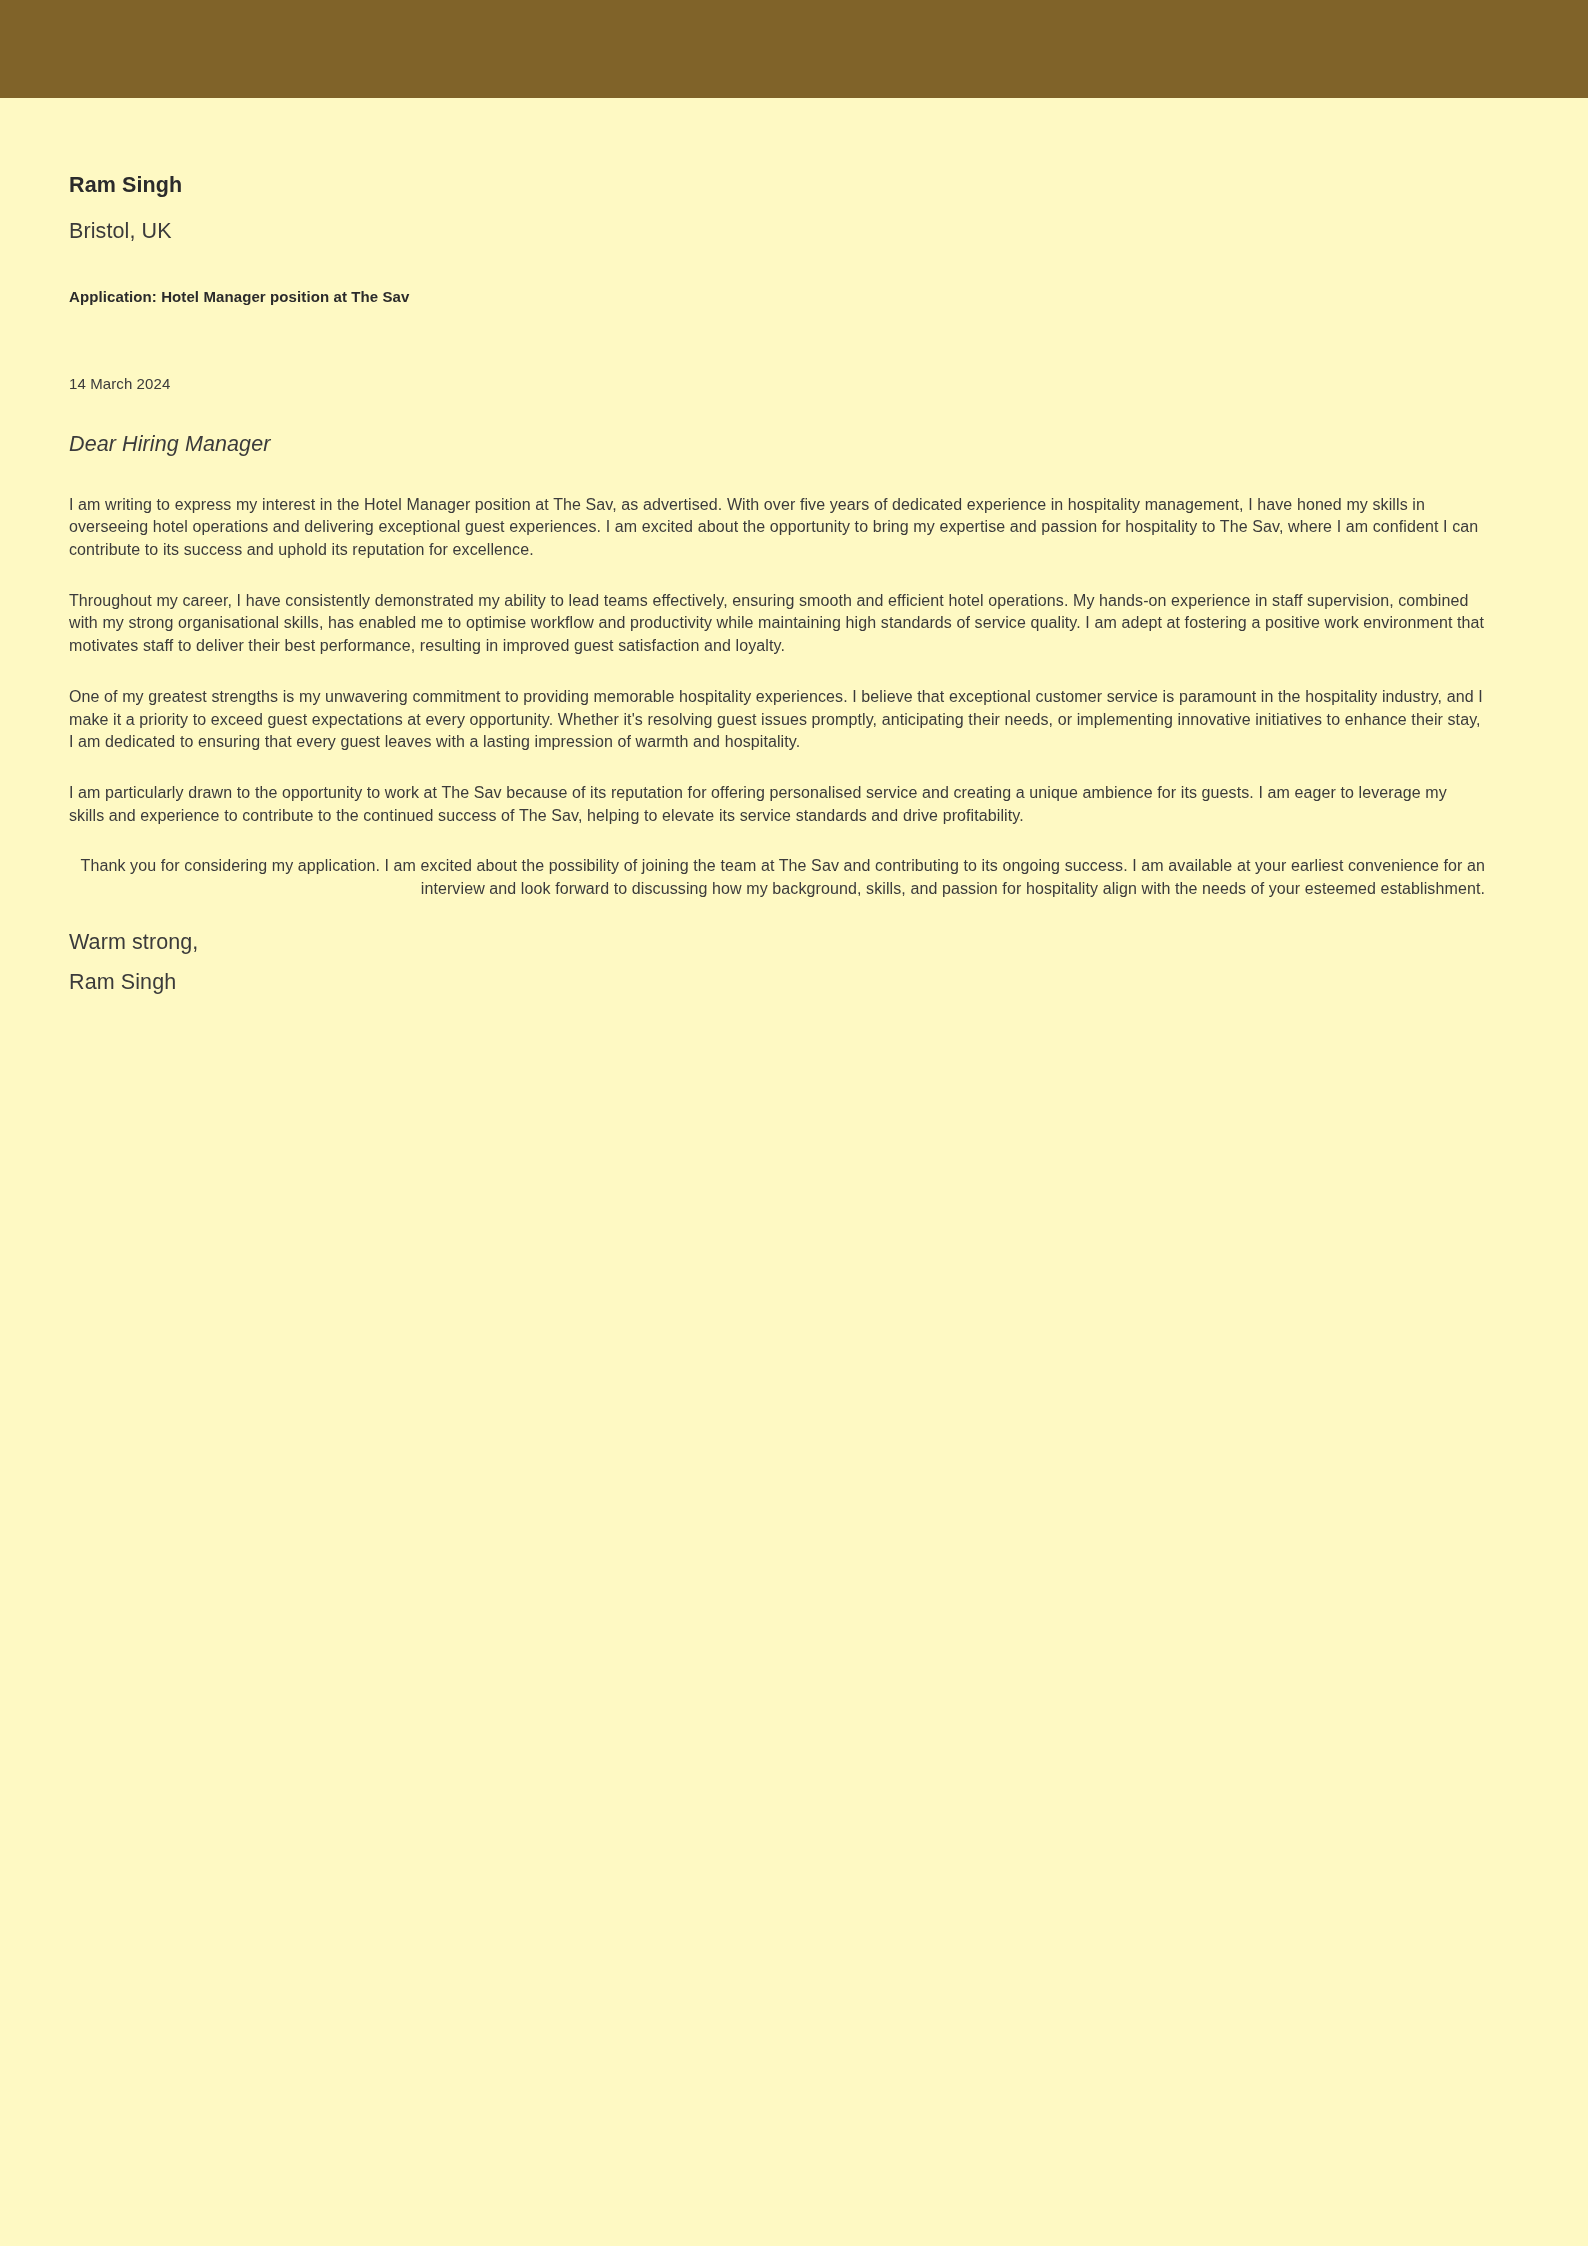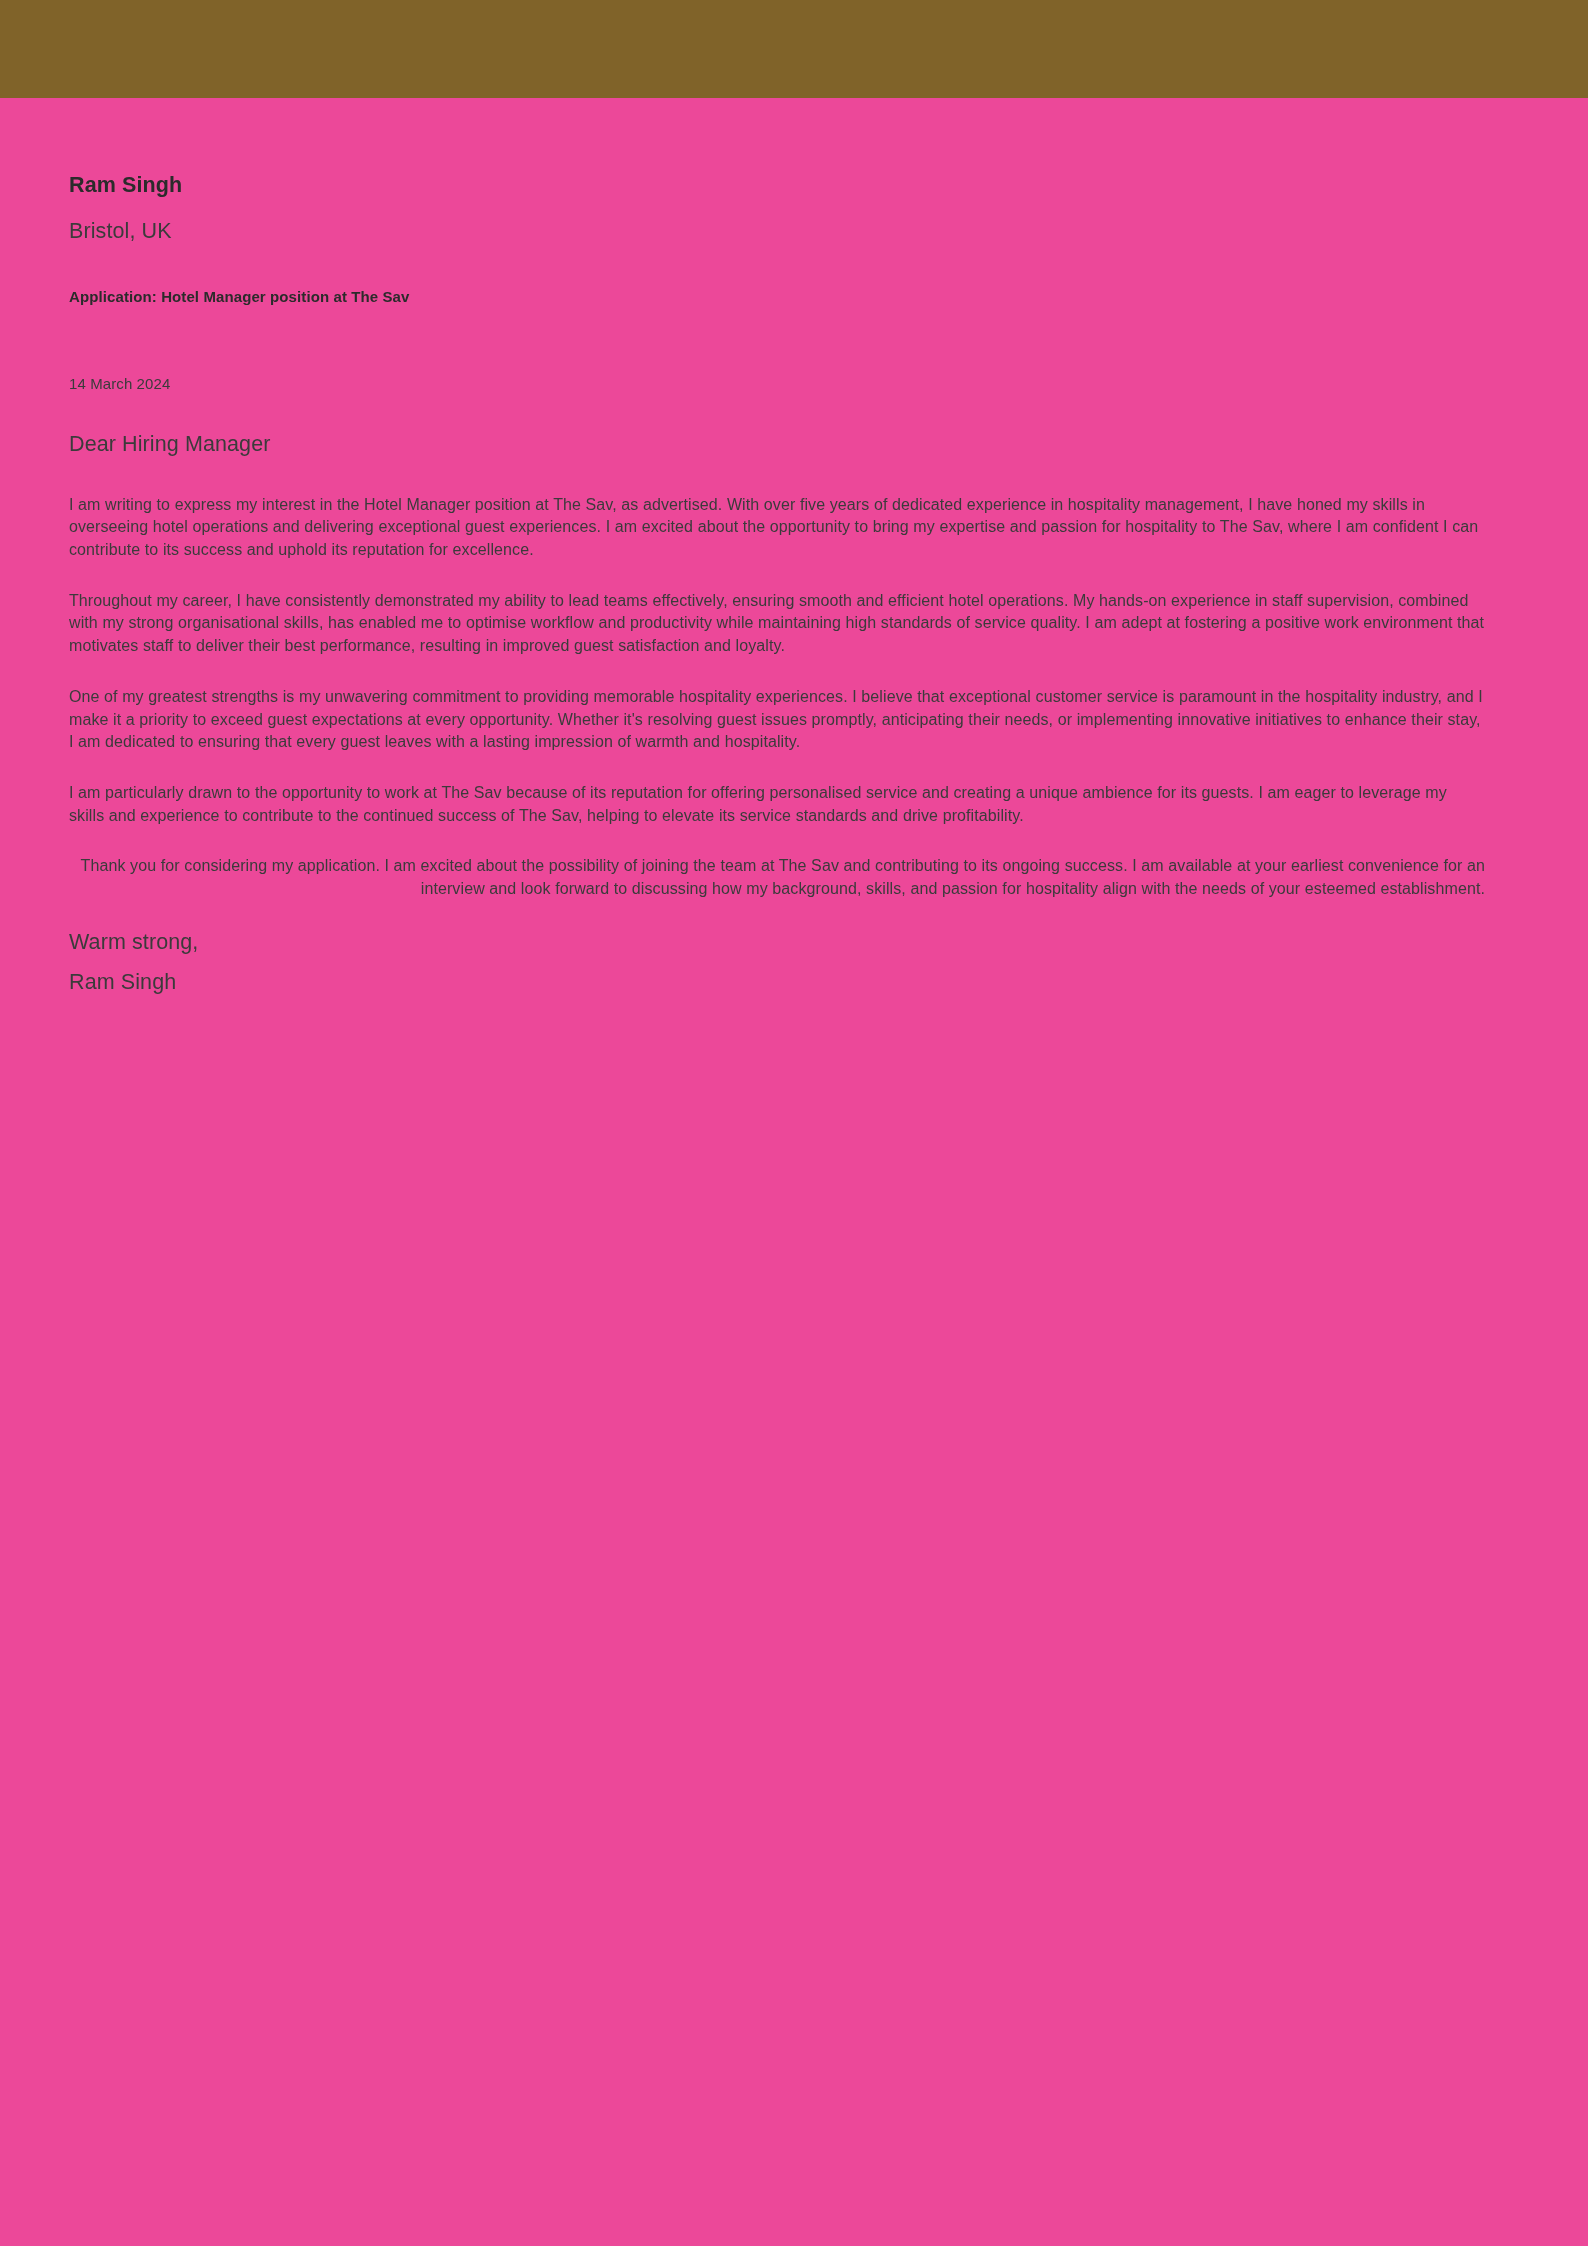--- a/index.html
+++ b/index.html
@@ -9,21 +9,21 @@
   }
 
   body {
     font-family: "Liberation Sans", "DejaVu Sans", sans-serif;
   }
 
   .page {
     position: relative;
     width: 1588px;
     height: 2246px;
-    background: #ec4899;
+    background: #fef9c3;
     overflow: hidden;
     box-sizing: border-box;
   }
 
   .header-band {
     width: 100%;
     height: 98px;
     background: #806329;
   }
 
@@ -69,20 +69,21 @@
     line-height: 1.0;
     letter-spacing: 0.1px;
   }
 
   .salutation {
     margin-top: 43px;
     font-size: 21.5px;
     color: #3b3b3b;
     line-height: 1.0;
     letter-spacing: 0.1px;
+    font-style: italic;
   }
 
   .paragraphs {
     margin-top: 38px;
     width: 1416px;
   }
 
   .body-paragraph {
     font-size: 16px;
     color: #3b3b3b;

